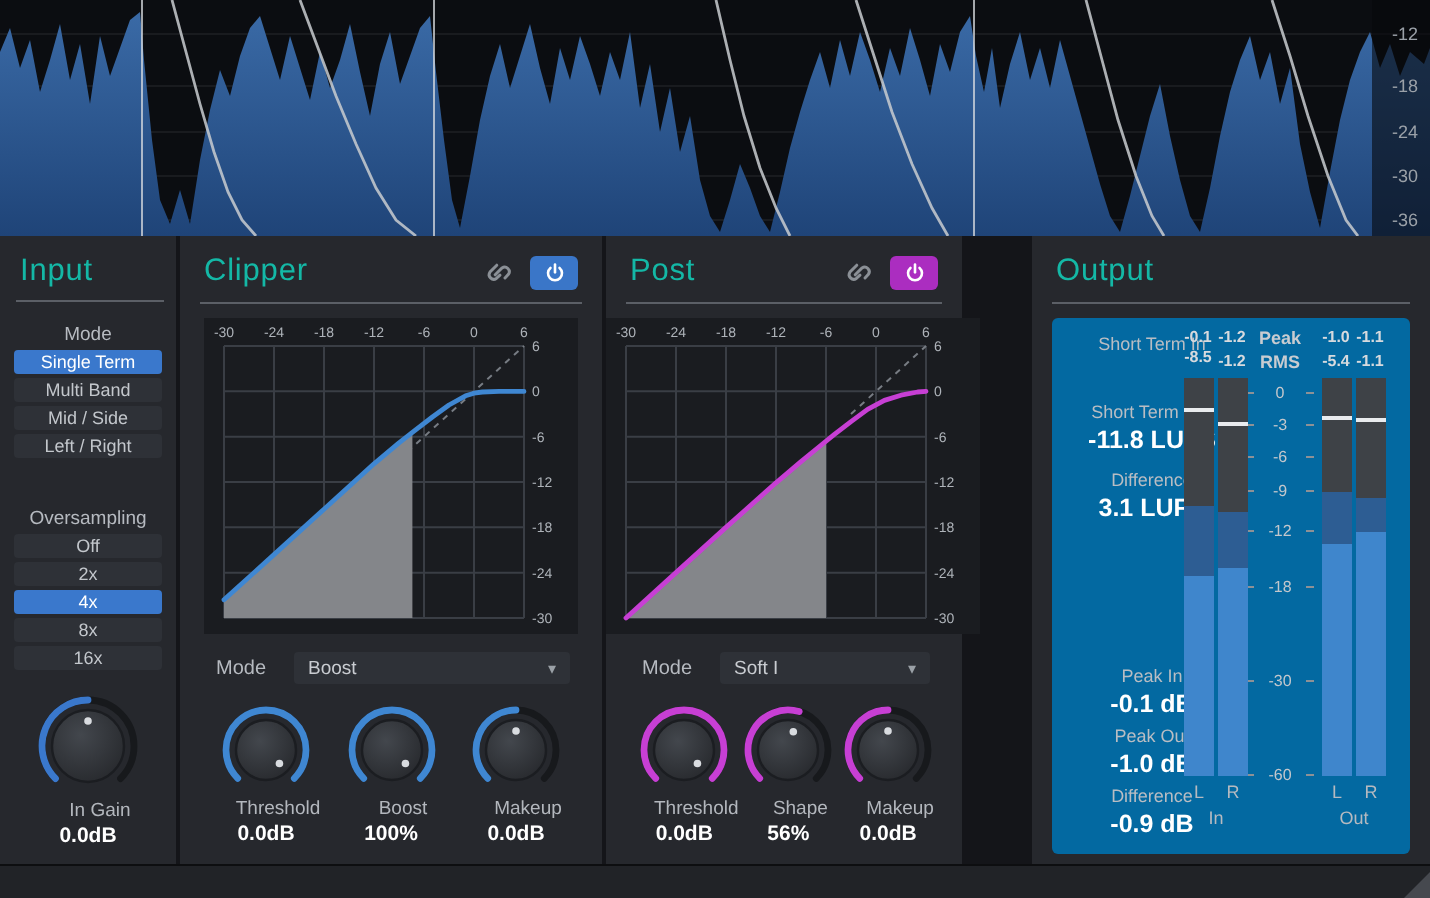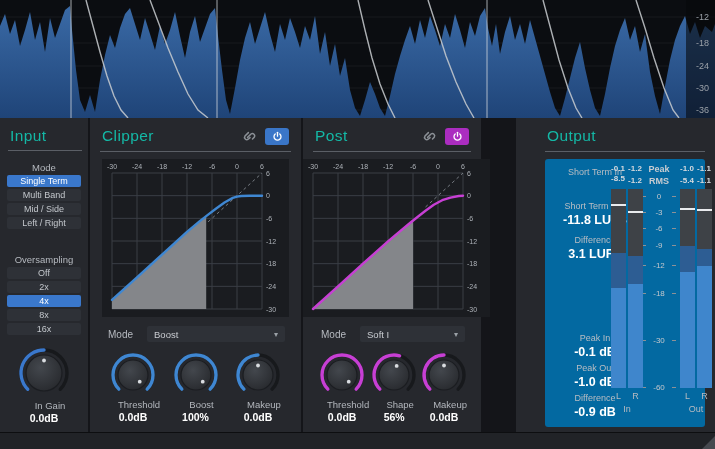--- a/index.html
+++ b/index.html
@@ -3,21 +3,21 @@
 <meta charset="utf-8">
 <style>
   html,body{margin:0;padding:0;background:#2a2c30;}
   .app{position:relative;width:715px;height:449px;background:#141519;overflow:hidden;
        font-family:"Liberation Sans",sans-serif;-webkit-font-smoothing:antialiased;}
   #waveform{position:absolute;top:0;left:0;display:block;}
   .panel{position:absolute;top:118px;height:314px;background:#26282d;box-sizing:border-box;}
   .panel-input{left:0;width:88px;}
   .panel-clipper{left:90px;width:211px;}
   .panel-post{left:303px;width:178px;}
-  .panel-output{left:516px;width:199px;padding-left:19px;}
+  .panel-output{left:516px;width:199px;}
   .phead{display:flex;align-items:center;margin:8px 12px 0 12px;height:20px;}
   .ptitle{font-size:15.5px;color:#14b8a6;letter-spacing:.4px;flex:1 1 auto;font-weight:normal;}
   .panel-input .ptitle{margin:9px 8px 0 10px;}
   .hr{border-top:1px solid #5b5f66;margin:5px 10px 0 10px;}
   .panel-input .hr{margin:5px 6px 0 8px;}
   .iconbtn{display:flex;align-items:center;justify-content:center;}
   .linkbtn{width:20px;height:16px;margin-right:6px;}
   .powerbtn{width:24px;height:17px;border-radius:3px;}
   .seclabel{margin-top:11px;text-align:center;font-size:9.5px;color:#b6bac0;}
   .optlist{margin-top:2px;}

